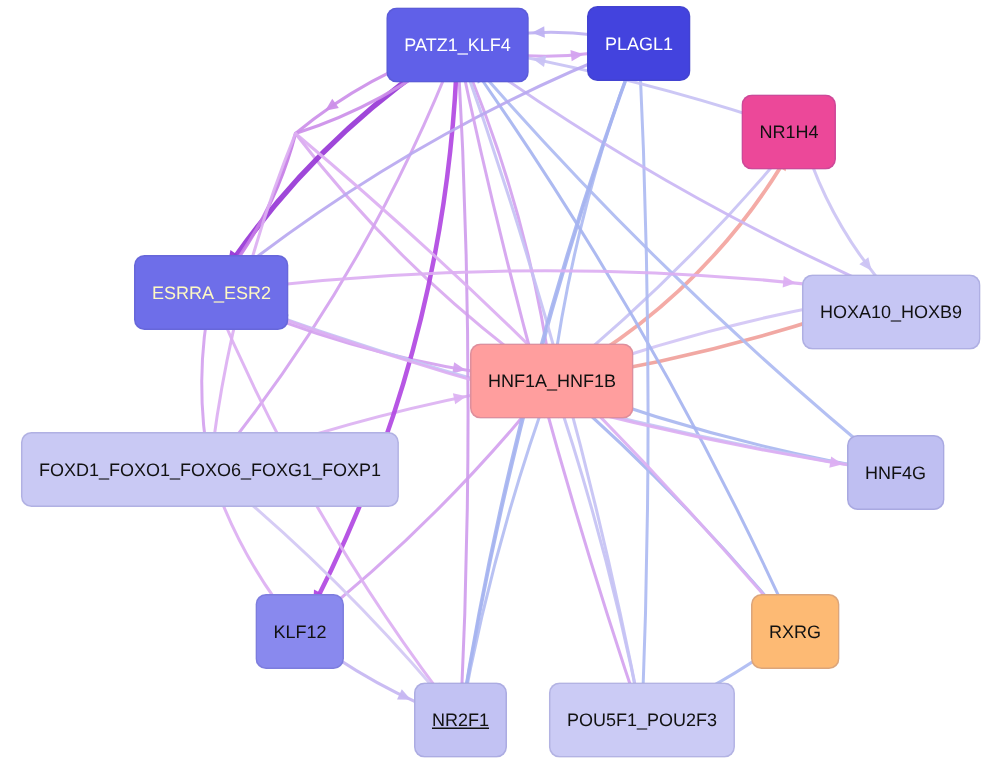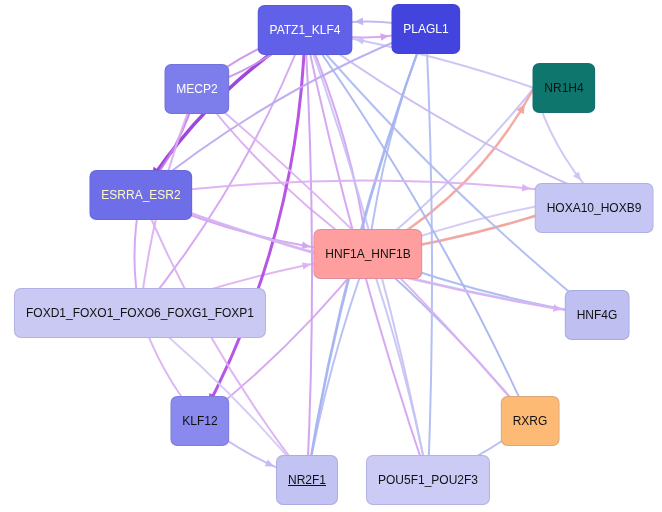--- a/index.html
+++ b/index.html
@@ -121,22 +121,21 @@
       <path d="M 294.1248855177628 464.4851144822372 L 285.73756444409355 460.44248597998967 L 291.54422765614515 455.53915422068496 Z" fill="#d2c8f4" fill-opacity="0.95"></path>
       <path d="M 200 421 Q 248.6713902411132 459.256970240693 307 480" fill="none" stroke="#c6b6f2" stroke-width="2" stroke-linecap="round" stroke-opacity="0.92"></path>
       <path d="M 273.9815785012904 466.4961203451174 L 264.6718621046929 466.35762624804977 L 267.87651463906025 459.4663127205738 Z" fill="#c6b6f2" fill-opacity="0.95"></path>
       <path d="M 530 421 Q 483.00561363380984 457.4249591635357 428 480" fill="none" stroke="#aebbf2" stroke-width="2" stroke-linecap="round" stroke-opacity="0.92"></path>
       <path d="M 460.8081799000537 464.940836437381 L 466.65465738482396 457.69454766173357 L 470.10677395128675 464.465285524888 Z" fill="#aebbf2" fill-opacity="0.95"></path>
       <path d="M 534 88 Q 551.7617981342985 148.79900103650084 594 196" fill="none" stroke="#ccc4f4" stroke-width="2" stroke-linecap="round" stroke-opacity="0.92"></path>
       <path d="M 581.1103713384995 180.54757147861142 L 572.8968802438142 176.16253281999906 L 578.900792115551 171.5028072662334 Z" fill="#ccc4f4" fill-opacity="0.95"></path>
     </svg>
 <div class="node" style="left: 305px; top: 30px; background: rgb(96, 96, 232); color: rgb(255, 255, 255);"><span>PATZ1_KLF4</span></div>
     <div class="node" style="left: 426px; top: 29px; background: rgb(67, 67, 222); color: rgb(255, 255, 255);"><span>PLAGL1</span></div>
-    <div class="node" style="left: 197px; top: 89px; background: rgb(125, 125, 236); color: rgb(255, 255, 255);"><span>MECP2</span></div>
-    <div class="node" style="left: 564px; top: 88px; background: #0f766e; color: rgb(17, 17, 17);"><span>NR1H4</span></div>
+    <div class="node" style="left: 526px; top: 88px; background: #ec4899; color: rgb(17, 17, 17);"><span>NR1H4</span></div>
     <div class="node" style="left: 141px; top: 195px; background: rgb(110, 110, 233); color: #fef9c3;"><span>ESRRA_ESR2</span></div>
     <div class="node" style="left: 594px; top: 196px; background: rgb(198, 198, 244); color: rgb(17, 17, 17); margin-top: 12px;"><span>HOXA10_HOXB9</span></div>
     <div class="node" style="left: 368px; top: 254px; background: rgb(255, 158, 158); color: rgb(17, 17, 17);"><span>HNF1A_HNF1B</span></div>
     <div class="node" style="left: 140px; top: 313px; background: rgb(201, 201, 244); color: rgb(17, 17, 17);"><span>FOXD1_FOXO1_FOXO6_FOXG1_FOXP1</span></div>
     <div class="node" style="left: 597px; top: 315px; background: rgb(191, 191, 242); color: rgb(17, 17, 17);"><span>HNF4G</span></div>
     <div class="node" style="left: 200px; top: 421px; background: rgb(137, 137, 238); color: rgb(17, 17, 17);"><span>KLF12</span></div>
     <div class="node" style="left: 530px; top: 421px; background: #fdba74; color: rgb(17, 17, 17);"><span>RXRG</span></div>
     <div class="node" style="left: 307px; top: 480px; background: rgb(194, 194, 243); color: rgb(17, 17, 17); text-decoration: underline;"><span>NR2F1</span></div>
     <div class="node" style="left: 428px; top: 480px; background: rgb(203, 203, 245); color: rgb(17, 17, 17);"><span>POU5F1_POU2F3</span></div>
   </div>

